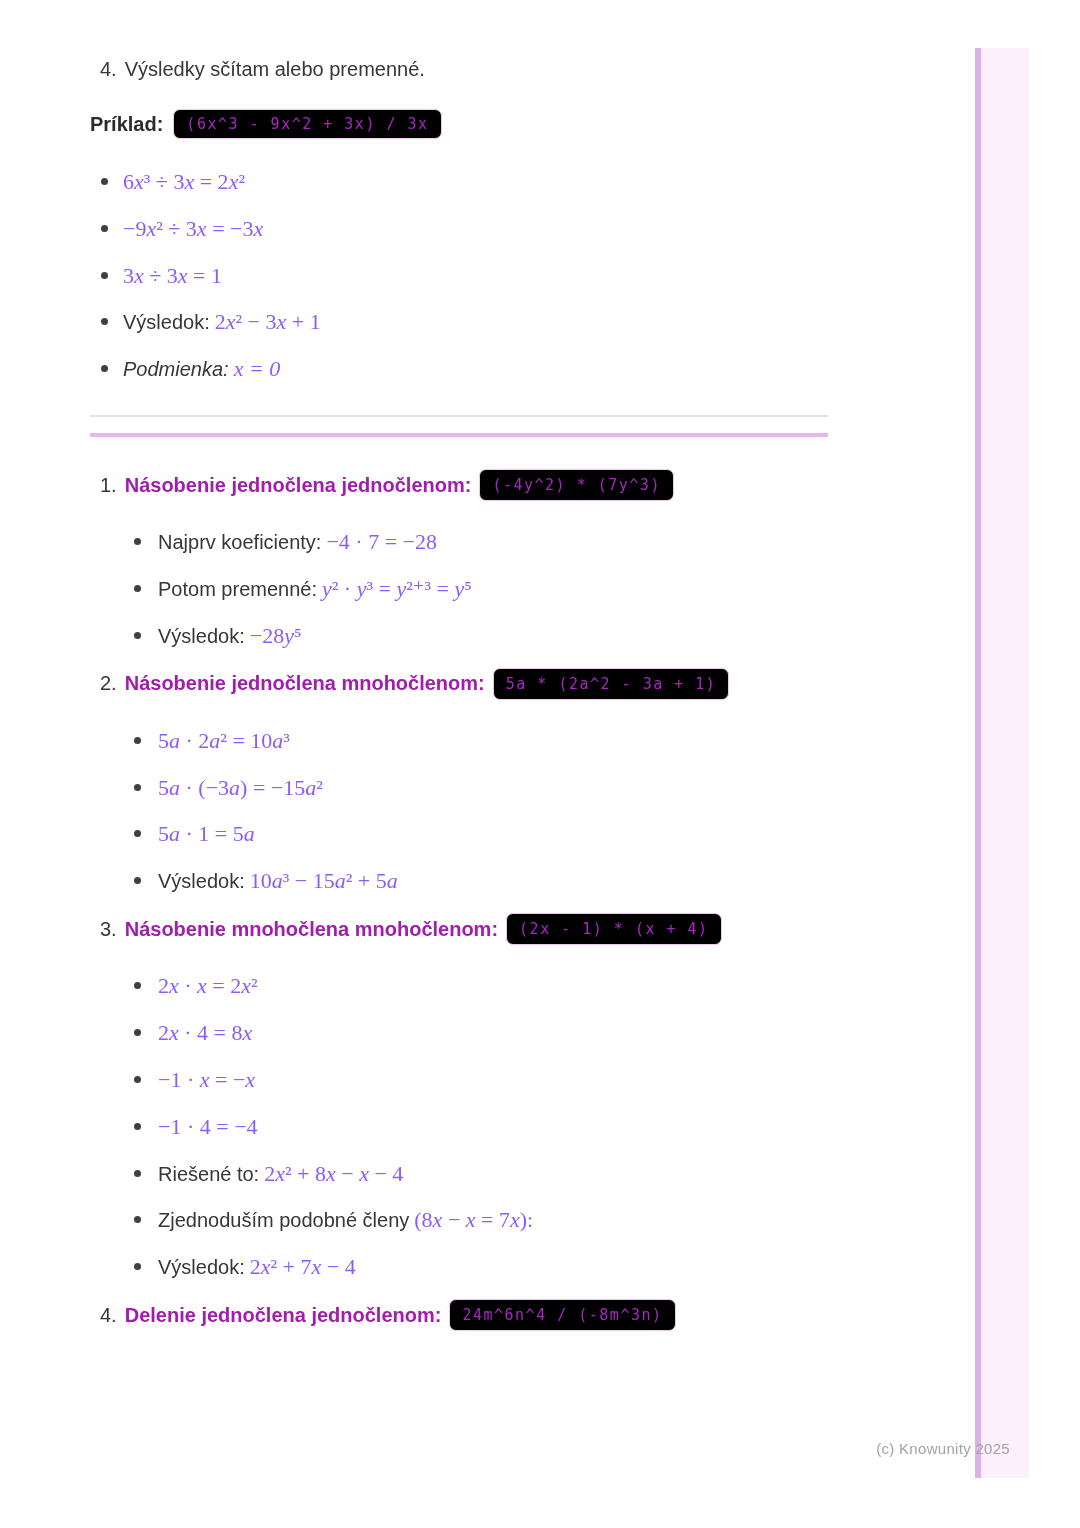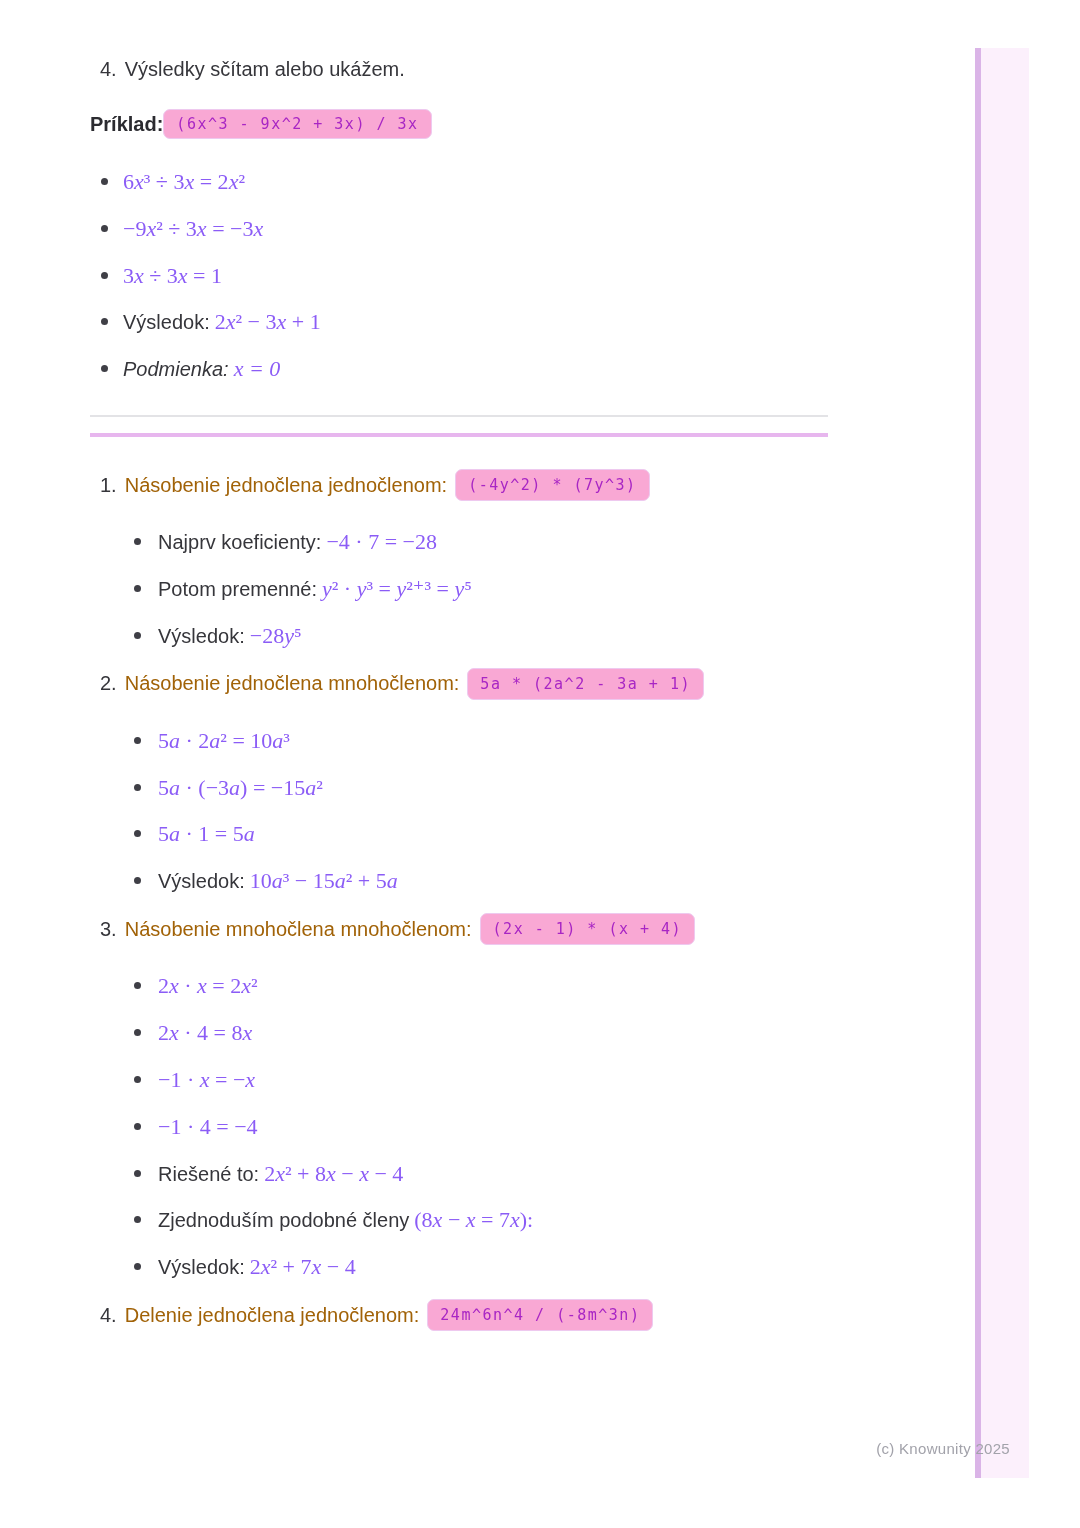--- a/index.html
+++ b/index.html
@@ -25,32 +25,32 @@
   .content {
     position: absolute;
     left: 90px; top: 0;
     width: 738px;
     z-index: 2;
     padding-top: 56px;
   }
 
   .num-row { padding-left: 10px; font-size: 20px; line-height: 1.35; color: #36363b; display: flex; align-items: center; gap: 8px; flex-wrap: nowrap; }
   .num { flex: 0 0 auto; }
-  .step-label { font-weight: 400; color: #a16207; white-space: nowrap; }
-
-  .example-row { margin-top: 26px; display: flex; align-items: center; }
+  .step-label { font-weight: 700; color: #a21caf; white-space: nowrap; }
+
+  .example-row { margin-top: 26px; display: flex; align-items: center; gap: 10px; }
   .example-label { font-weight: 700; font-size: 20px; color: #2b2b30; }
 
   .chip {
     display: inline-block;
     font-family: "DejaVu Sans Mono", "Liberation Mono", monospace;
     font-size: 15px;
     letter-spacing: 1.5px;
     color: #a826c4;
-    background: #f9a8d4;
+    background: #000000;
     border: 1.5px solid #eec9ef;
     border-radius: 7px;
     padding: 5px 12px;
     white-space: nowrap;
   }
 
   ul.bullets { list-style: none; margin-top: 28px; }
   ul.bullets li {
     position: relative;
     padding-left: 33px;
@@ -115,21 +115,21 @@
 </style>
 </head>
 <body>
 
 <div class="side-strip"></div>
 
 <div class="content">
 
   <div class="num-row">
     <span class="num">4.</span>
-    <span>Výsledky sčítam alebo ukážem.</span>
+    <span>Výsledky sčítam alebo premenné.</span>
   </div>
 
   <div class="example-row">
     <span class="example-label">Príklad:</span>
     <code class="chip">(6x^3 - 9x^2 + 3x) / 3x</code>
   </div>
 
   <ul class="bullets">
 
       <li>

